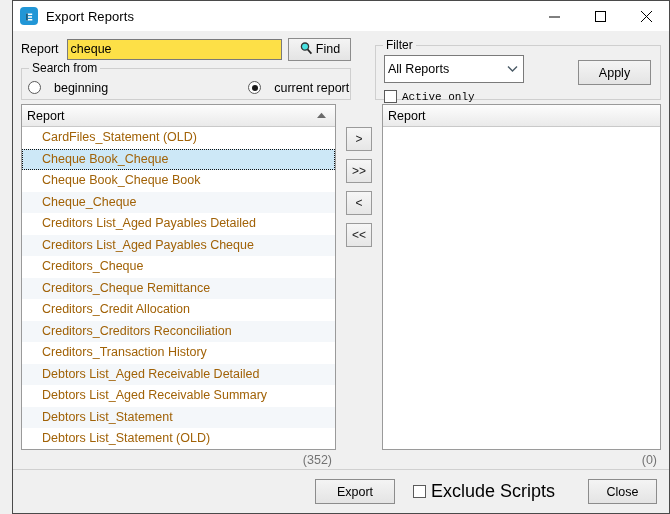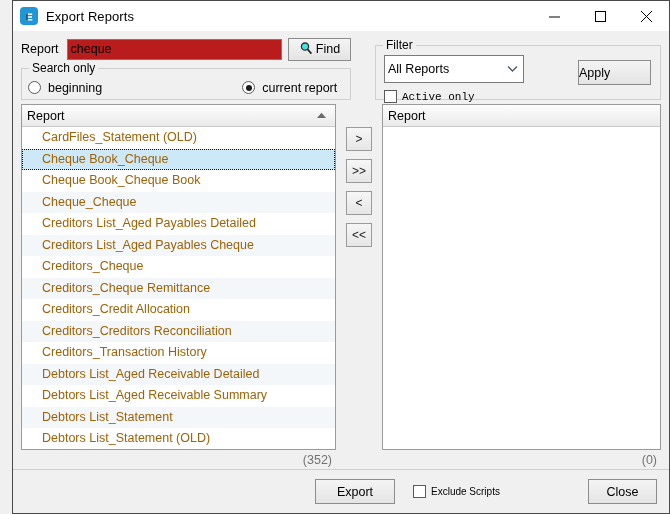--- a/index.html
+++ b/index.html
@@ -41,21 +41,21 @@
     flex:0 0 auto;
     display:flex;
     padding:6px 8px 4px 8px;
     box-sizing:border-box;
   }
   .search-group{width:330px;box-sizing:border-box;}
   .report-row{display:flex;align-items:center;height:24px;}
   .lbl-report{font-size:12.5px;margin-right:8px;}
   .search-input{
     flex:1;height:21px;box-sizing:border-box;
-    border:1px solid #7a7a7a;background:#b91c1c;
+    border:1px solid #7a7a7a;background:#fde047;
     font-family:"Liberation Sans", sans-serif;font-size:12.5px;
     padding:0 3px;color:#000;outline:none;
   }
   .find-btn{
     width:63px;height:23px;margin-left:6px;box-sizing:border-box;
     border:1px solid #8c8c8c;
     background:linear-gradient(#f4f4f4,#e4e4e4);
     display:flex;align-items:center;justify-content:center;gap:3px;
     font-size:12.5px;
     cursor:default;
@@ -65,21 +65,21 @@
     border:1px solid #cfcfcf;
     padding:0;position:relative;
     box-sizing:border-box;
   }
   .fieldset > .legend{
     position:absolute;top:-8px;left:7px;background:#f0f0f0;
     padding:0 3px;font-size:12px;
   }
   .search-from{height:32px;}
   .radios{display:flex;align-items:center;height:100%;padding-left:6px;padding-top:7px;box-sizing:border-box;}
-  .radio{display:flex;align-items:center;gap:7px;font-size:12.5px;cursor:default;}
+  .radio{display:flex;align-items:center;gap:13px;font-size:12.5px;cursor:default;}
   .radio.second{margin-left:140px;}
   .rd{
     width:13px;height:13px;border-radius:50%;
     border:1px solid #5a5a5a;background:#fff;
     display:flex;align-items:center;justify-content:center;
     box-sizing:border-box;flex:0 0 13px;
   }
   .rd.on::after{content:"";width:6px;height:6px;border-radius:50%;background:#1b1b1b;}
   
   .filter-area{flex:1;padding-left:24px;box-sizing:border-box;}
@@ -95,21 +95,21 @@
   .select .chev{position:absolute;right:5px;top:0;bottom:0;display:flex;align-items:center;}
   .checkrow{display:flex;align-items:center;gap:5px;margin-top:7px;font-size:11px;cursor:default;font-family:Liberation Mono, monospace;}
   .cb{
     width:13px;height:13px;border:1px solid #5a5a5a;background:#fff;
     box-sizing:border-box;flex:0 0 13px;
   }
   .apply-btn{
     position:absolute;right:9px;top:14px;
     width:73px;height:25px;box-sizing:border-box;
     border:1px solid #8c8c8c;background:linear-gradient(#f4f4f4,#e4e4e4);
-    display:flex;align-items:center;
+    display:flex;align-items:center;justify-content:center;
     font-size:12.5px;cursor:default;
   }
   
   .middle{
     flex:1;display:flex;min-height:0;
     padding:0 8px;box-sizing:border-box;
   }
   .list-wrap{display:flex;flex-direction:column;min-height:0;}
   .list-wrap.left{width:315px;flex:0 0 315px;}
   .list-wrap.right{flex:1;}
@@ -166,21 +166,21 @@
   }
   .export-btn{
     position:absolute;left:302px;
     width:80px;height:25px;box-sizing:border-box;
     border:1px solid #8c8c8c;background:linear-gradient(#f4f4f4,#e4e4e4);
     display:flex;align-items:center;justify-content:center;
     font-size:12.5px;cursor:default;
   }
   .exclude{
     position:absolute;left:400px;
-    display:flex;align-items:center;gap:5px;font-size:10px;cursor:default;
+    display:flex;align-items:center;gap:5px;font-size:18px;cursor:default;
   }
   .close-btn{
     position:absolute;right:12px;
     width:69px;height:25px;box-sizing:border-box;
     border:1px solid #8c8c8c;background:linear-gradient(#f4f4f4,#e4e4e4);
     display:flex;align-items:center;justify-content:center;
     font-size:12.5px;cursor:default;
   }
 </style>
 </head>
@@ -228,21 +228,21 @@
             <svg width="14" height="14" viewBox="0 0 14 14" aria-hidden="true">
               <circle cx="6" cy="5.6" r="3.6" fill="#49e2e2" stroke="#333" stroke-width="1.3"></circle>
               <line x1="8.6" y1="8.4" x2="12.4" y2="12.6" stroke="#222" stroke-width="1.6"></line>
             </svg>
           </span>
           <span>Find</span>
         </div>
       </div>
 
       <div class="fieldset search-from">
-        <span class="legend">Search only</span>
+        <span class="legend">Search from</span>
         <div class="radios">
           <label class="radio">
             <span class="rd"></span>
             <span>beginning</span>
           </label>
           <label class="radio second">
             <span class="rd on"></span>
             <span>current report</span>
           </label>
         </div>

